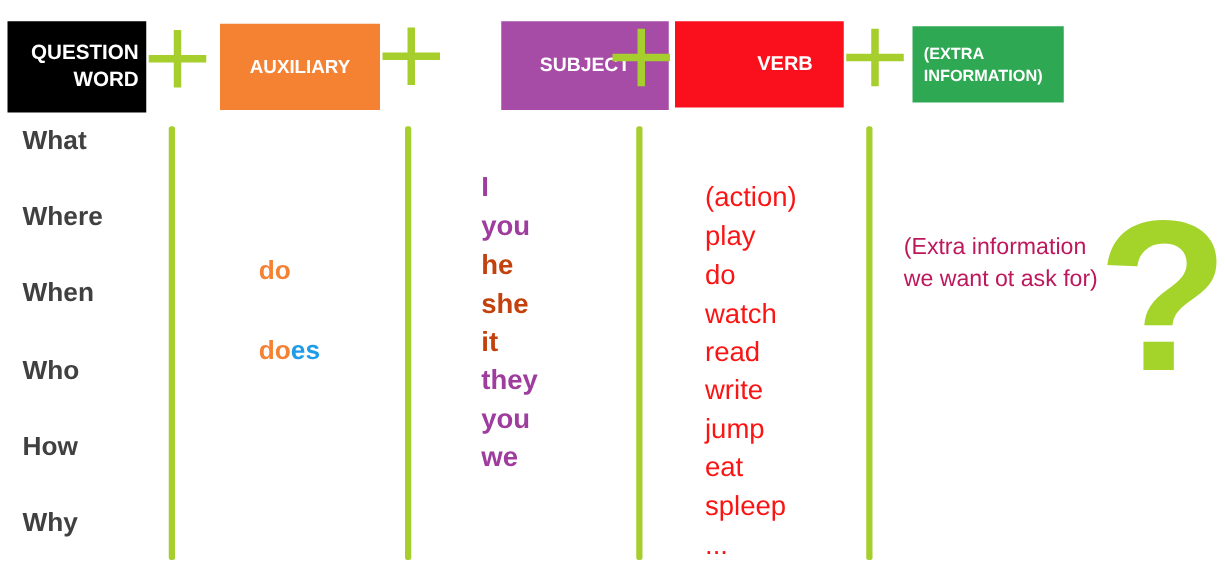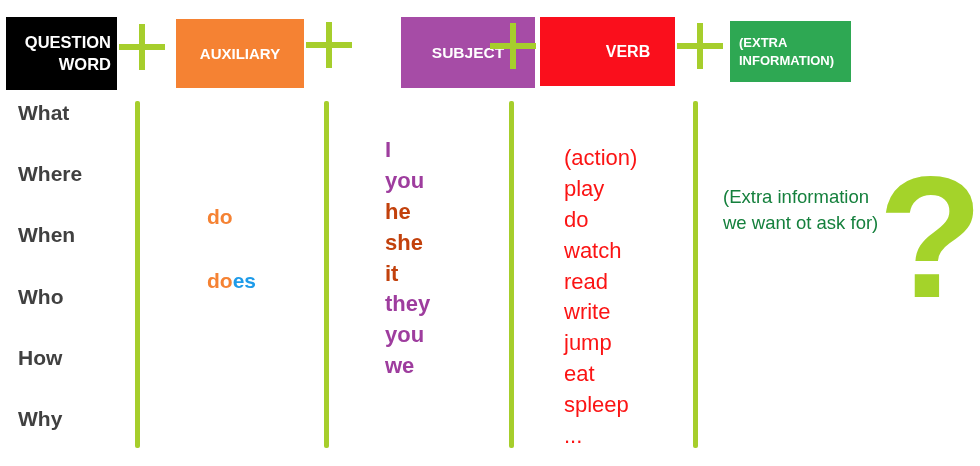--- a/index.html
+++ b/index.html
@@ -119,21 +119,21 @@
   }
   .verbs li {
     height: 30.8px;
     display: flex; align-items: center;
     font-size: 22px; color: #FB1414;
   }
   .verbs li.verb-header { font-weight: normal; }
 
   .extra-note {
     position: absolute; left: 723px; top: 184px; width: 190px;
-    font-size: 18.5px; line-height: 26px; color: #15803d;
+    font-size: 18.5px; line-height: 26px; color: #be185d;
   }
 
   .big-qmark {
     position: absolute; left: 878px; top: 150px; width: 100px;
     text-align: center;
     font-size: 172px; line-height: 175px;
     font-weight: bold;
     color: #A4D32A;
     font-family: "Liberation Sans", sans-serif;
   }

